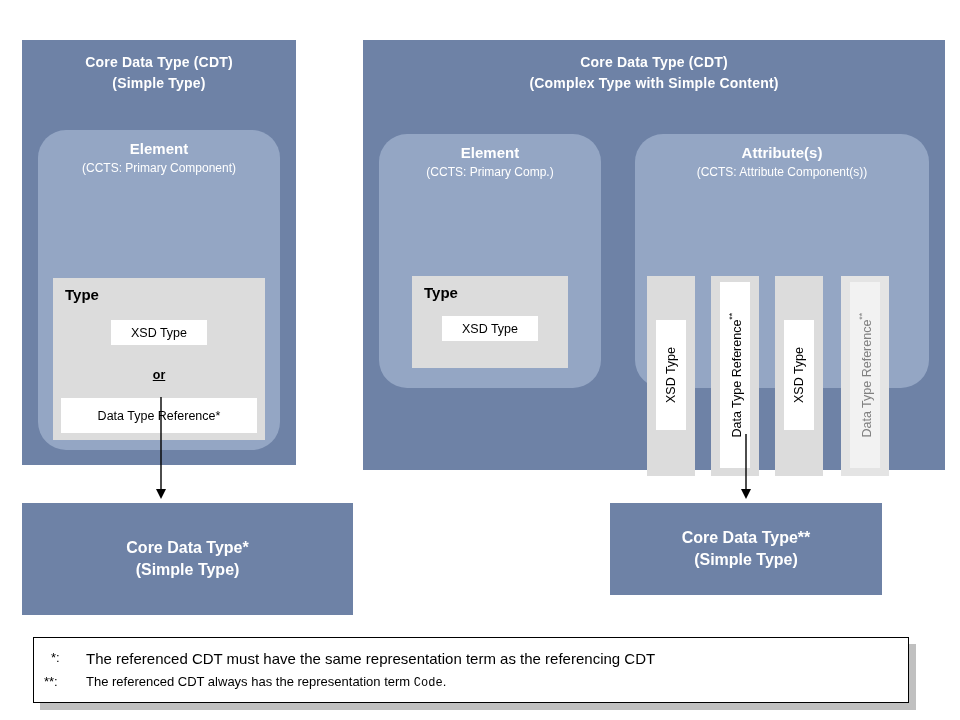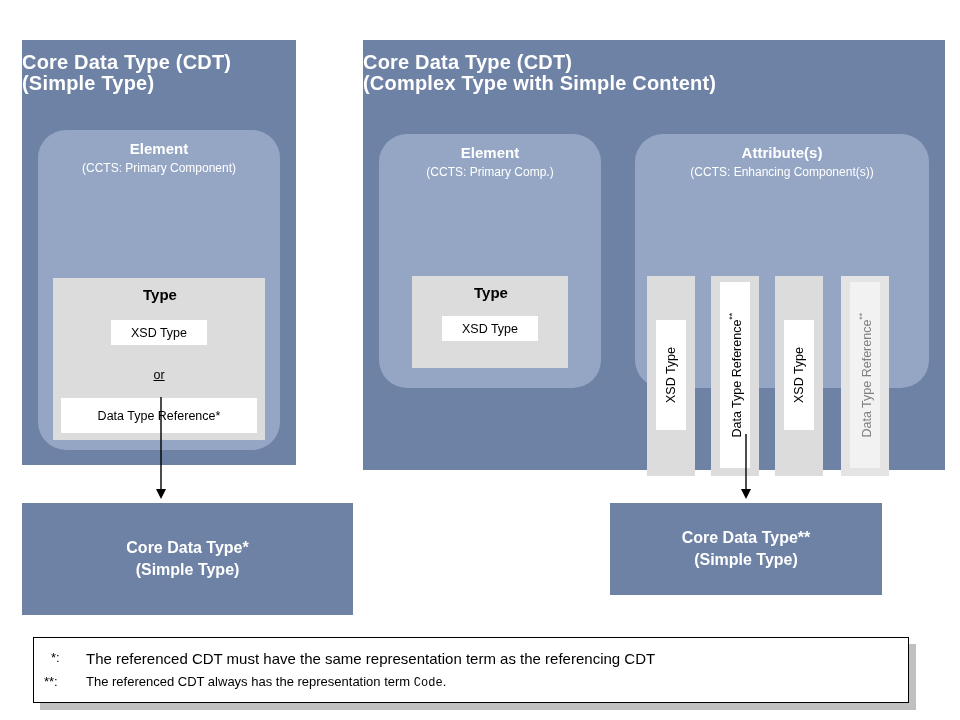--- a/index.html
+++ b/index.html
@@ -26,23 +26,24 @@
   .abs { position: absolute; box-sizing: border-box; }
 
   
   .cdt-panel {
     background: #6E82A6;
   }
   .cdt-title {
     position: absolute;
     left: 0; right: 0;
     top: 12px;
+    text-align: center;
     color: #ffffff;
     font-weight: bold;
-    font-size: 20px;
+    font-size: 14px;
     line-height: 21px;
     letter-spacing: 0.2px;
   }
   .cdt-title .l2 { display: block; }
 
   
   .comp-box {
     background: #94A6C4;
     border-radius: 28px;
   }
@@ -65,23 +66,22 @@
     font-weight: normal;
     margin-top: 1px;
   }
 
   
   .type-box {
     background: #DCDCDC;
   }
   .type-label {
     position: absolute;
-    left: 2px; right: 0;
+    left: 12px; right: 0;
     top: 8px;
-    text-align: center;
     font-weight: bold;
     font-size: 15px;
     color: #000000;
   }
 
   
   .chip {
     background: #ffffff;
     color: #000000;
     font-size: 12.5px;
@@ -89,21 +89,21 @@
     align-items: center;
     justify-content: center;
     text-align: center;
     white-space: nowrap;
   }
 
   .or-label {
     position: absolute;
     text-align: center;
     font-size: 12.5px;
-    font-weight: normal;
+    font-weight: bold;
     color: #000000;
     text-decoration: underline;
   }
 
   
   .slot {
     background: #DCDCDC;
   }
   .slot.dim {
     background: #E4E4E4;
@@ -212,21 +212,21 @@
 
       <div class="abs type-box" style="left:33px; top:142px; width:156px; height:92px;">
         <div class="type-label">Type</div>
         <div class="abs chip" style="left:30px; top:40px; width:96px; height:25px;">XSD Type</div>
       </div>
     </div>
 
     <div class="abs comp-box" style="left:272px; top:94px; width:294px; height:254px;">
       <div class="comp-title">
         <span class="main">Attribute(s)</span>
-        <span class="sub">(CCTS: Enhancing Component(s))</span>
+        <span class="sub">(CCTS: Attribute Component(s))</span>
       </div>
 
       <div class="abs slot" style="left:12px; top:142px; width:48px; height:200px;">
         <div class="abs vchip" style="left:9px; top:44px; width:30px; height:110px;">
           <span class="rot">XSD Type</span>
         </div>
       </div>
 
       <div class="abs slot" style="left:76px; top:142px; width:48px; height:200px;">
         <div class="abs vchip" style="left:9px; top:6px; width:30px; height:186px;">

